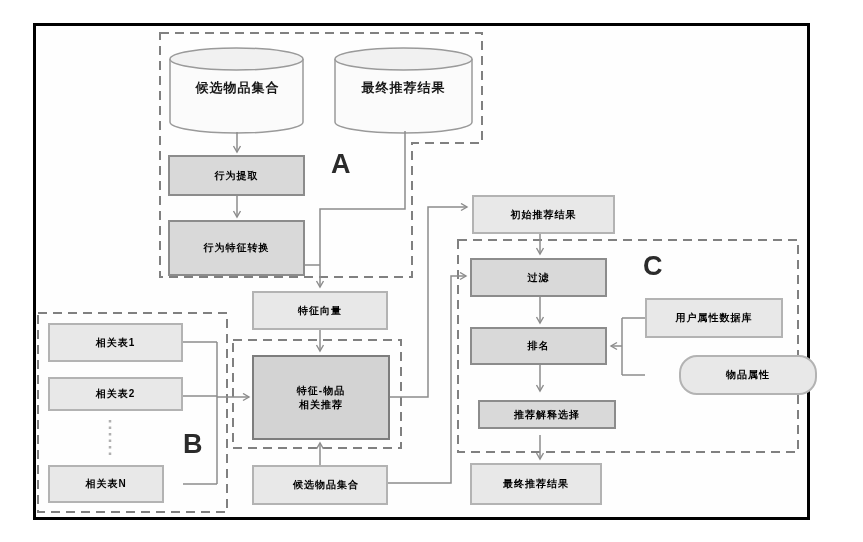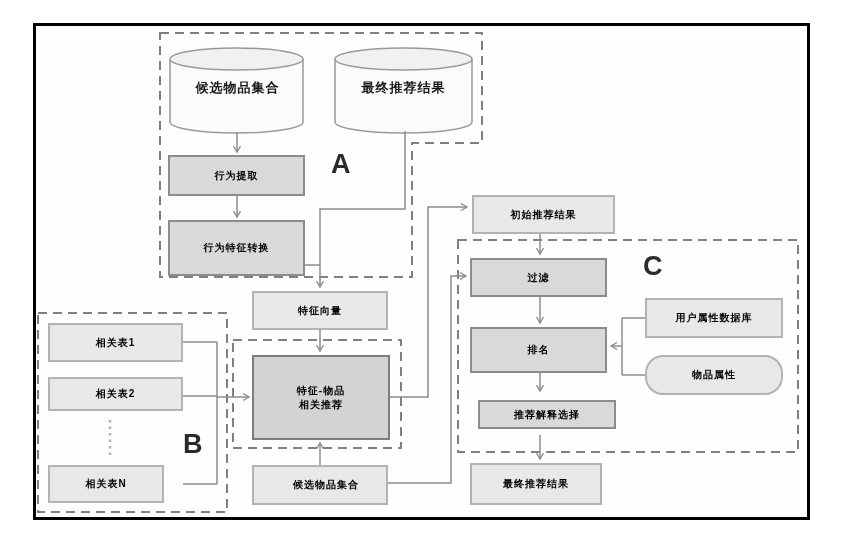--- a/index.html
+++ b/index.html
@@ -105,21 +105,21 @@
 <div class="node data" style="left:48px;top:377px;width:135px;height:34px;">相关表2</div>
 
 <div class="node data" style="left:48px;top:465px;width:116px;height:38px;">相关表N</div>
 
 <div class="node data" style="left:252px;top:465px;width:136px;height:40px;padding-left:12px;">候选物品集合</div>
 
 <div class="node data" style="left:472px;top:195px;width:143px;height:39px;text-align:right;">初始推荐结果</div>
 
 <div class="node proc" style="left:470px;top:258px;width:137px;height:39px;">过滤</div>
 
-<div class="node proc" style="left:470px;top:327px;width:137px;height:46px;">排名</div>
+<div class="node proc" style="left:470px;top:327px;width:137px;height:38px;">排名</div>
 
 <div class="node proc" style="left:469px;top:400px;width:138px;height:29px;margin-left:9px;">推荐解释选择</div>
 
 <div class="node data" style="left:470px;top:463px;width:132px;height:42px;">最终推荐结果</div>
 
 <div class="node data" style="left:645px;top:298px;width:138px;height:40px;">用户属性数据库</div>
 
-<div class="node data" style="left:645px;top:355px;width:138px;height:40px;border-radius:18px;">物品属性</div>
+<div class="node data" style="left:679px;top:355px;width:138px;height:40px;border-radius:18px;">物品属性</div>
 
 </body></html>

